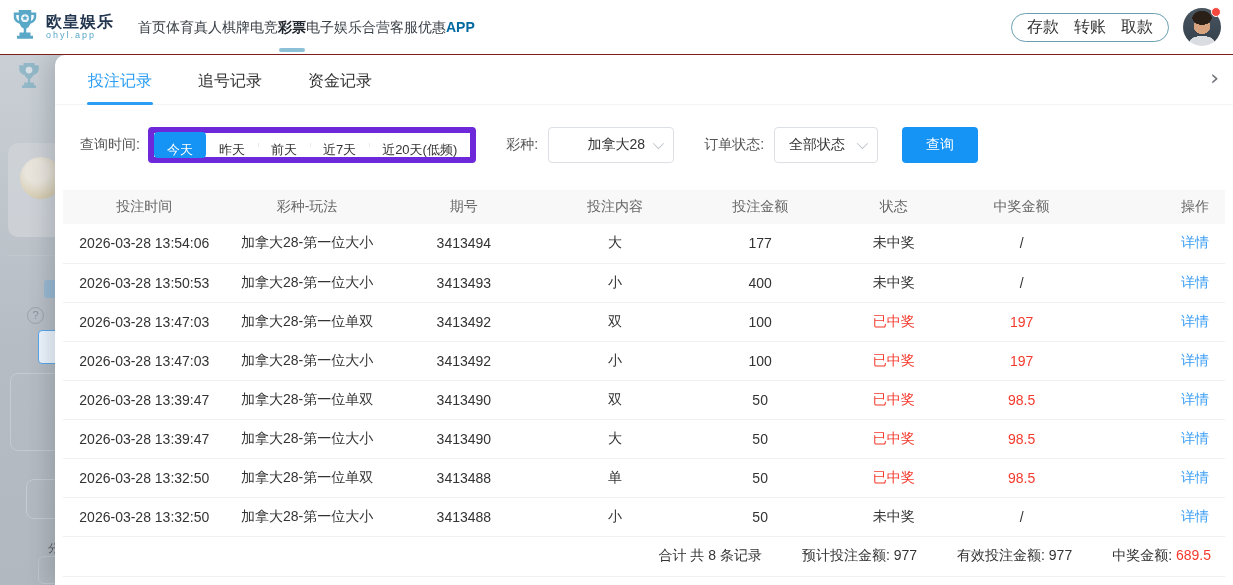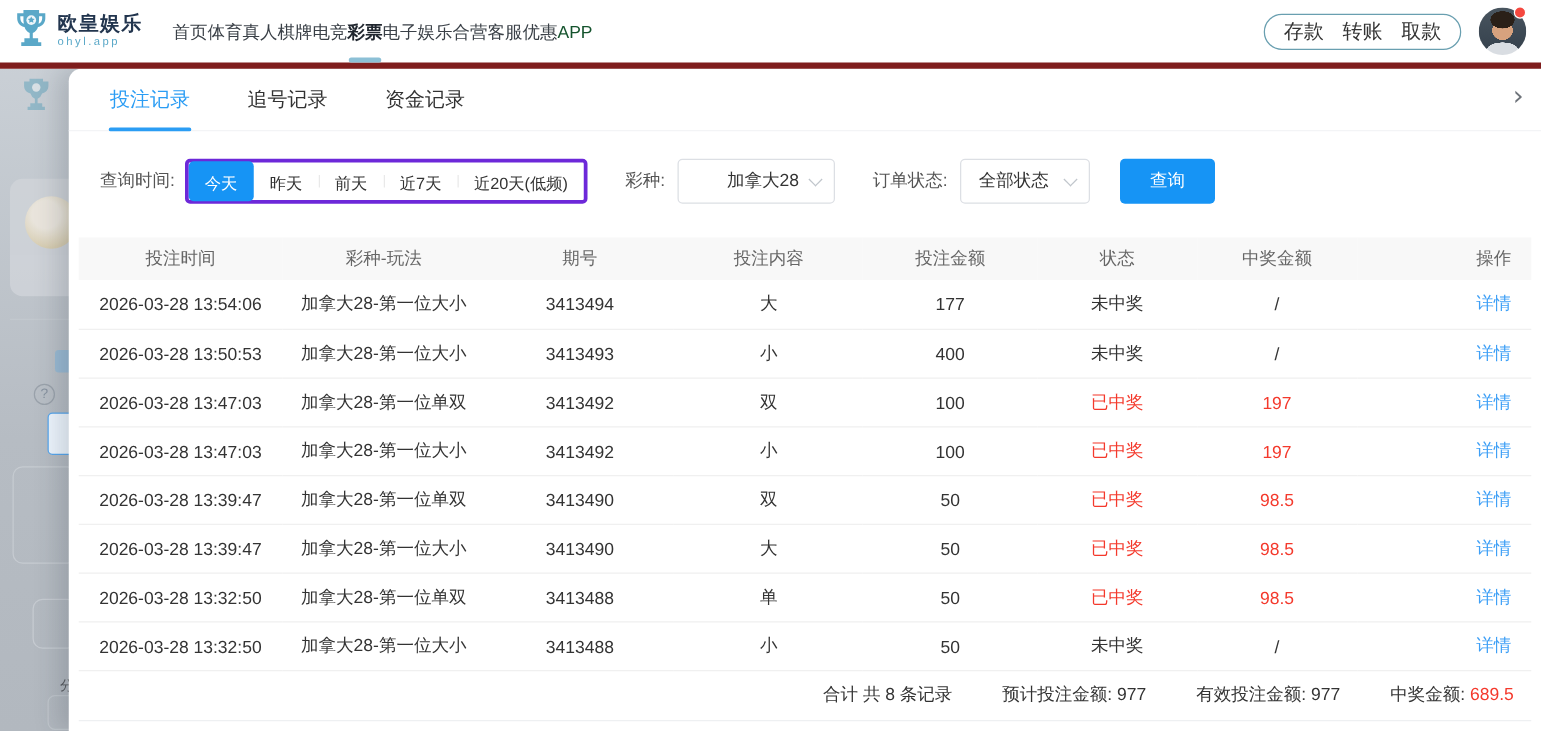--- a/index.html
+++ b/index.html
@@ -9,35 +9,35 @@
     font-family:"Liberation Sans","DejaVu Sans",sans-serif;
     background:linear-gradient(180deg,#cdd3d9 0%,#b6bcc3 60%,#b2b8bf 100%);
     color:#333;
   }
 
   
   .navbar {
     position:absolute; top:0; left:0; right:0; height:55px;
     background:#fff; display:flex; align-items:center;
     padding:0 12px 0 10px; z-index:30;
-    border-bottom:5px solid #7f1d1d;
+    border-bottom:1px solid #7f1d1d;
   }
   .logo { display:flex; align-items:center; gap:6px; cursor:pointer; }
   .logo svg { width:30px; height:34px; }
   .logo-txt { display:flex; flex-direction:column; line-height:1.1; }
   .logo-title { font-size:16px; font-weight:bold; color:#22354e; letter-spacing:1px; }
   .logo-sub { font-size:9px; color:#5aa8c8; letter-spacing:2px; }
   .main-nav { display:flex; margin-left:24px; }
   .nav-item { position:relative; height:55px; line-height:55px; font-size:14px; color:#3a4047; cursor:pointer; white-space:nowrap; }
   .nav-item.active { font-weight:bold; color:#20262e; }
   .nav-item.active::after {
     content:""; position:absolute; left:50%; transform:translateX(-50%);
     bottom:3px; width:26px; height:4px; border-radius:2px; background:#8cc0d6;
   }
-  .nav-item.dim { color:#14532d; }
+  .nav-item.dim { color:#0369a1;font-weight:bold; }
   .nav-right { margin-left:auto; display:flex; align-items:center; gap:14px; }
   .wallet-pill {
     display:flex; align-items:center; gap:15px; height:29px;
     border:1px solid #699fb0; border-radius:15px; padding:0 15px;
     font-size:16px; color:#333;
   }
   .wallet-pill span { cursor:pointer; }
   .avatar {
     position:relative; width:38px; height:38px; border-radius:50%; cursor:pointer;
     background:
@@ -83,21 +83,21 @@
   .tab.active { color:#2b9df4; }
   .tab.active::after {
     content:""; position:absolute; left:50%; transform:translateX(-50%);
     bottom:0; width:66px; height:3px; border-radius:2px; background:#2b9df4;
   }
 
   
   .filter-row { display:flex; align-items:center; margin:22px 0 0 25px; height:36px; font-size:14px; color:#555; }
   .time-group {
     display:inline-flex; align-items:stretch; height:36px; margin-left:8px;
-    border:3px solid #6d28d9; border-radius:4px; background:#fff;
+    border:6px solid #6d28d9; border-radius:4px; background:#fff;
   }
   .time-opt { position:relative; padding:0 13px; line-height:34px; font-size:13px; color:#333; cursor:pointer; white-space:nowrap; }
   .time-opt + .time-opt::before { content:""; position:absolute; left:0; top:10px; bottom:10px; width:1px; background:#e9e9e9; }
   .time-opt.active { background:#1694f5; color:#fff; border-radius:4px; margin:-1px 0; line-height:36px; z-index:1; }
   .time-opt.active::before { display:none; }
   .time-opt.active + .time-opt::before { display:none; }
   .f-label { margin-left:30px; color:#555; }
   .f-label.first { margin-left:0; }
   .select {
     display:inline-flex; align-items:center; justify-content:space-between;

